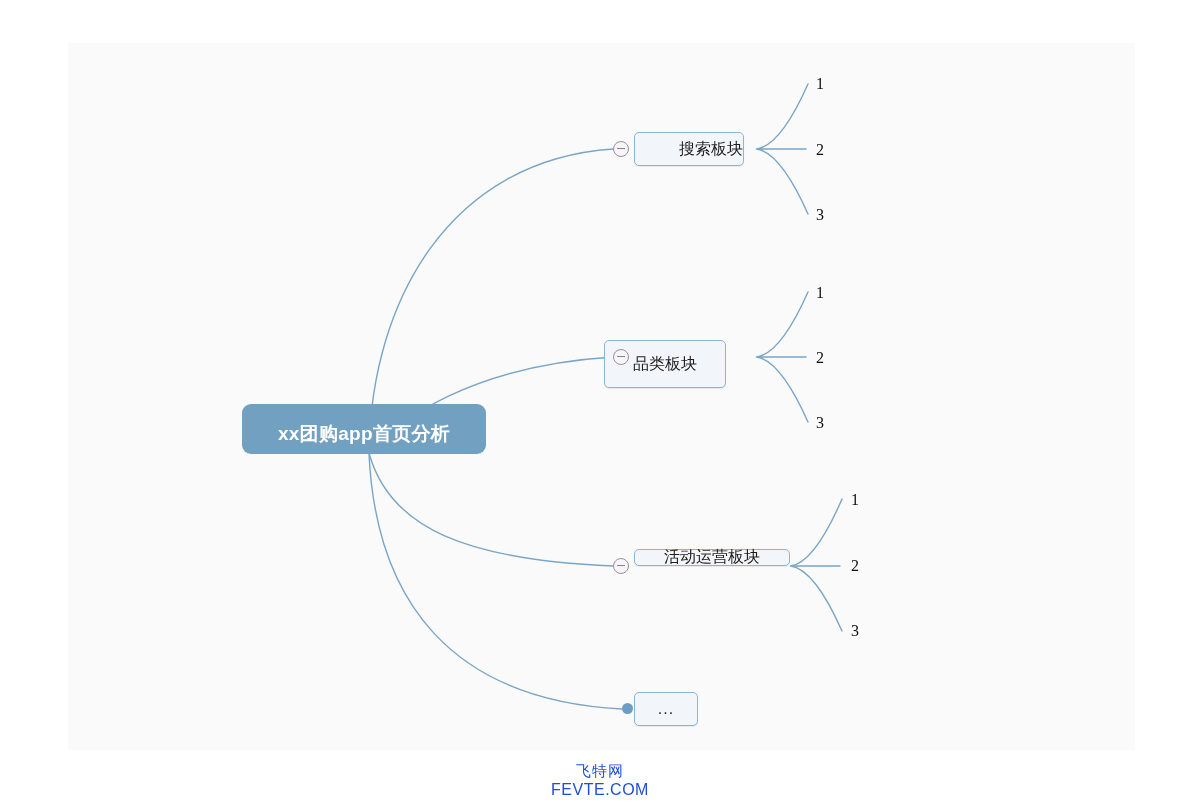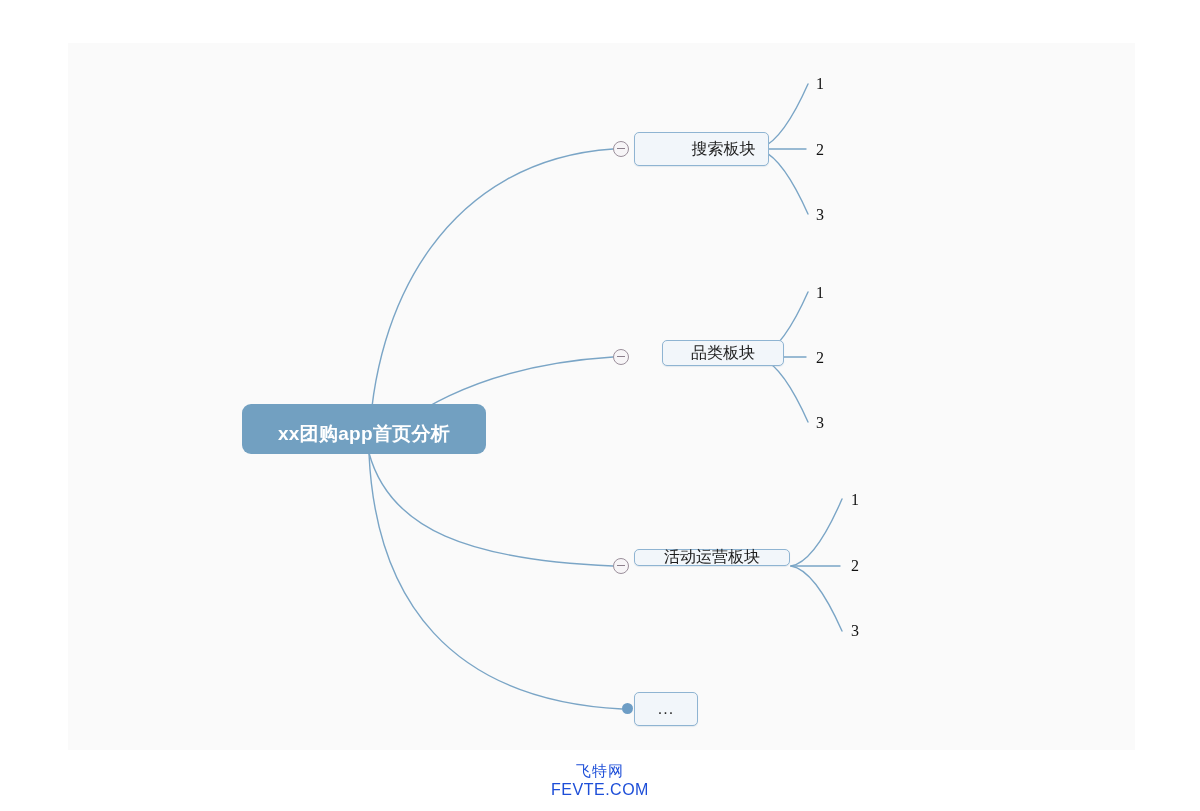--- a/index.html
+++ b/index.html
@@ -81,22 +81,22 @@
     color: #1d1d1d;
     font-size: 16px;
     white-space: nowrap;
   }
   .branch-node.dots .label {
     font-size: 16px;
     letter-spacing: 1px;
     color: #2a2a2a;
   }
 
-  #node-search   { left: 634px; top: 132px; width: 135px; height: 34px; padding-left: 44px; }
-  #node-category { left: 662px; top: 340px; width: 122px; height: 26px; }
+  #node-search   { left: 634px; top: 132px; width: 110px; height: 34px; padding-left: 44px; }
+  #node-category { left: 604px; top: 340px; width: 122px; height: 48px; }
   #node-activity { left: 634px; top: 549px; width: 156px; height: 17px; }
   #node-more     { left: 634px; top: 692px; width: 64px;  height: 34px; }
 
   
   .collapse-toggle {
     position: absolute;
     width: 16px;
     height: 16px;
     border: 1px solid #9b8f9b;
     border-radius: 50%;

